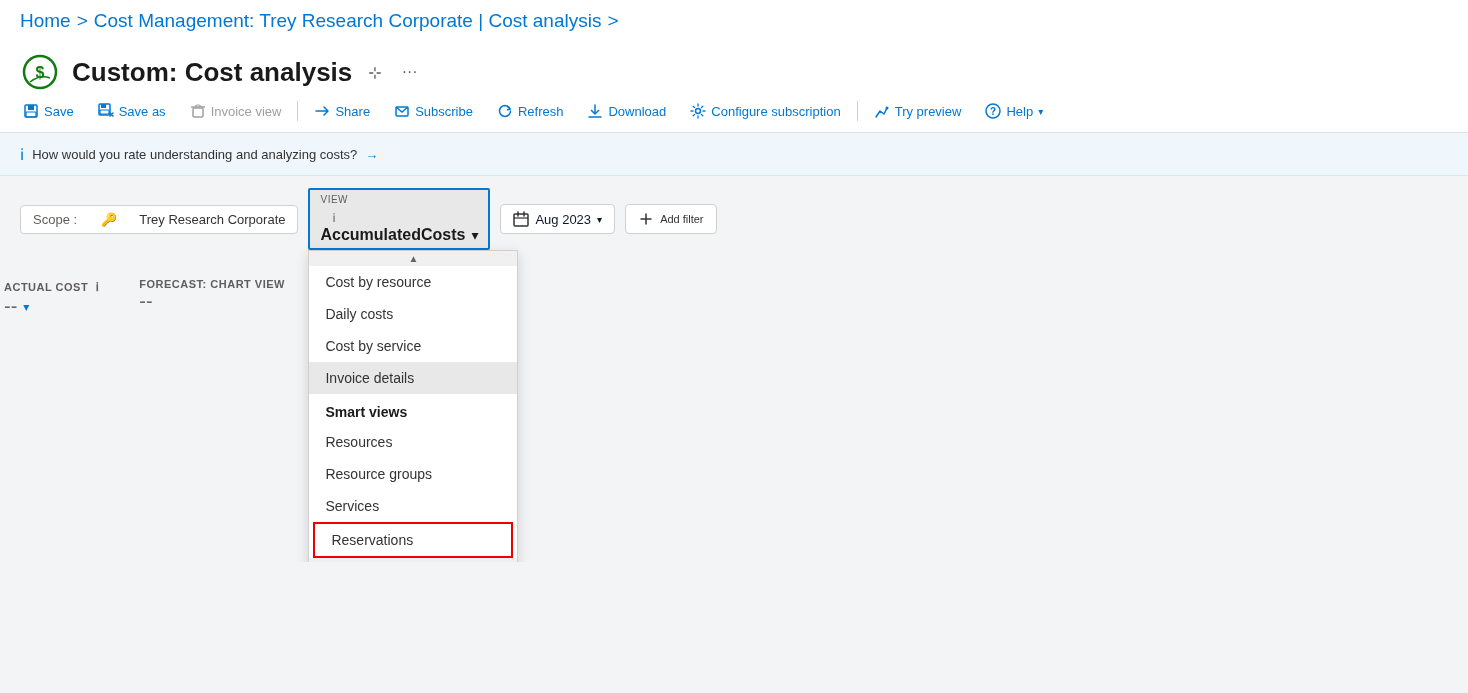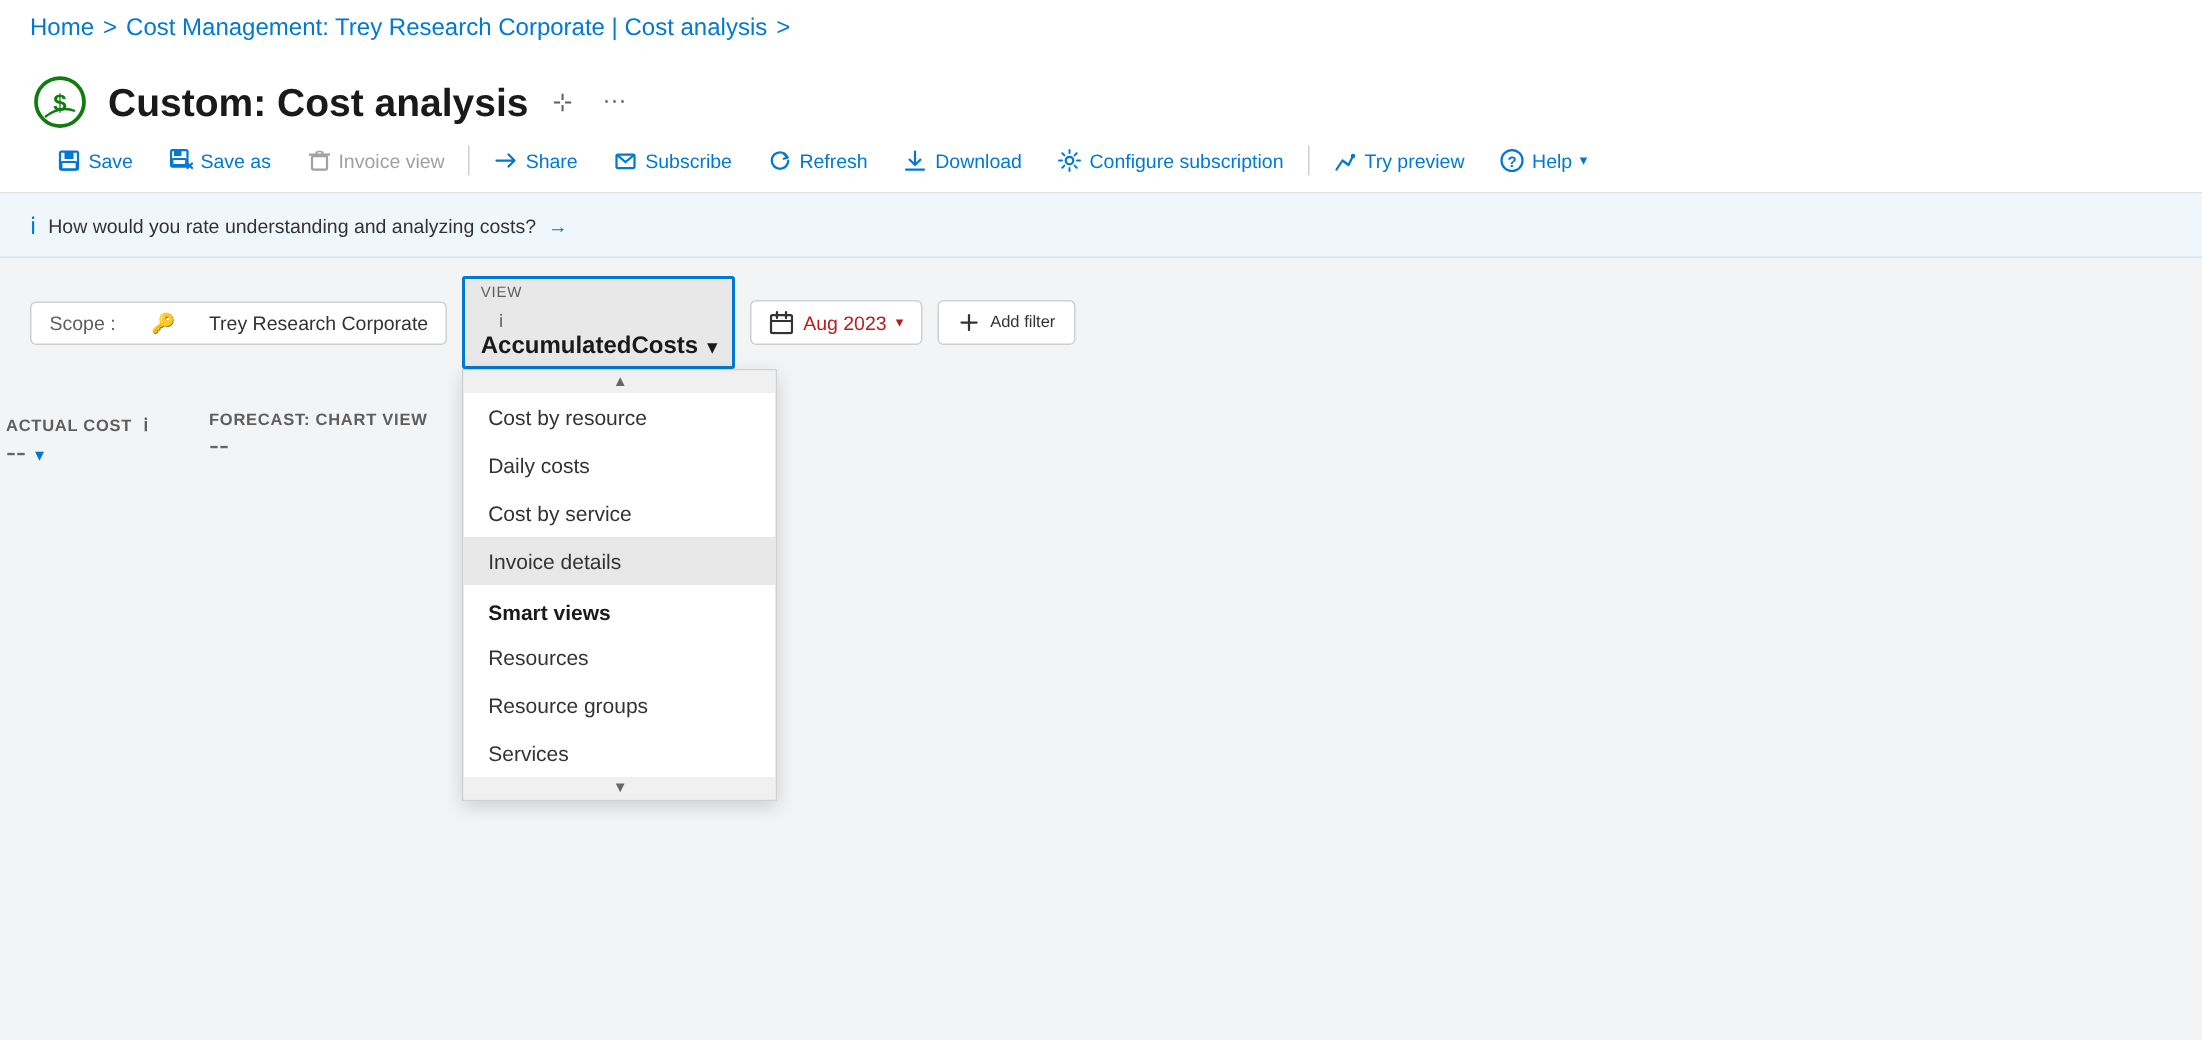--- a/index.html
+++ b/index.html
@@ -1,21 +1,21 @@
 <!DOCTYPE html>
 <html><head>
   <meta charset="utf-8">
   <style>
     * { box-sizing: border-box; margin: 0; padding: 0; }
     body { font-family: 'Segoe UI', Arial, sans-serif; font-size: 14px; background: #f3f4f6; color: #333; }
     
     
     .breadcrumb {
       padding: 10px 20px;
-      font-size: 16px;
+      font-size: 19px;
       color: #0078d4;
       display: flex;
       align-items: center;
       gap: 6px;
       background: white;
     }
     .breadcrumb a { color: #0078d4; text-decoration: none; cursor: pointer; }
 
     
     .page-header {
@@ -40,21 +40,21 @@
     .pin-icon, .more-icon {
       color: #605e5c;
       cursor: pointer;
       font-size: 16px;
       padding: 4px;
     }
 
     
     .toolbar {
       background: white;
-      padding: 6px 20px 8px 28px;
+      padding: 6px 20px 8px 13px;
       display: flex;
       align-items: center;
       gap: 4px;
       border-bottom: 1px solid #e0e0e0;
       flex-wrap: wrap;
     }
     .toolbar-btn {
       display: flex;
       align-items: center;
       gap: 5px;
@@ -183,21 +183,21 @@
     .date-btn {
       display: flex;
       align-items: center;
       gap: 6px;
       padding: 6px 12px;
       background: white;
       border: 1px solid #d0d0d0;
       border-radius: 4px;
       cursor: pointer;
       font-size: 13px;
-      color: #b91c1c;
+      color: #0f172a;
     }
 
     
     .add-filter-btn {
       display: flex;
       align-items: center;
       gap: 6px;
       padding: 6px 12px;
       background: white;
       border: 1px solid #d0d0d0;
@@ -403,20 +403,23 @@
       </div>
 
       <div class="dropdown-item">
         <span>Resource groups</span>
       </div>
 
       <div class="dropdown-item">
         <span>Services</span>
       </div>
 
+      <div class="dropdown-item reservations-item">
+        <span>Reservations</span>
+      </div>
 
       <div style="background:#f0f0f0; text-align:center; padding:2px; cursor:pointer; font-size:10px; color:#666;">▼</div>
     </div>
   </div>
 
   <button class="date-btn">
     <svg width="16" height="16" viewBox="0 0 16 16">
       <rect x="1" y="3" width="14" height="12" rx="1" fill="none" stroke="#333" stroke-width="1.5"></rect>
       <line x1="1" y1="7" x2="15" y2="7" stroke="#333" stroke-width="1.2"></line>
       <line x1="5" y1="1" x2="5" y2="5" stroke="#333" stroke-width="1.5" stroke-linecap="round"></line>

